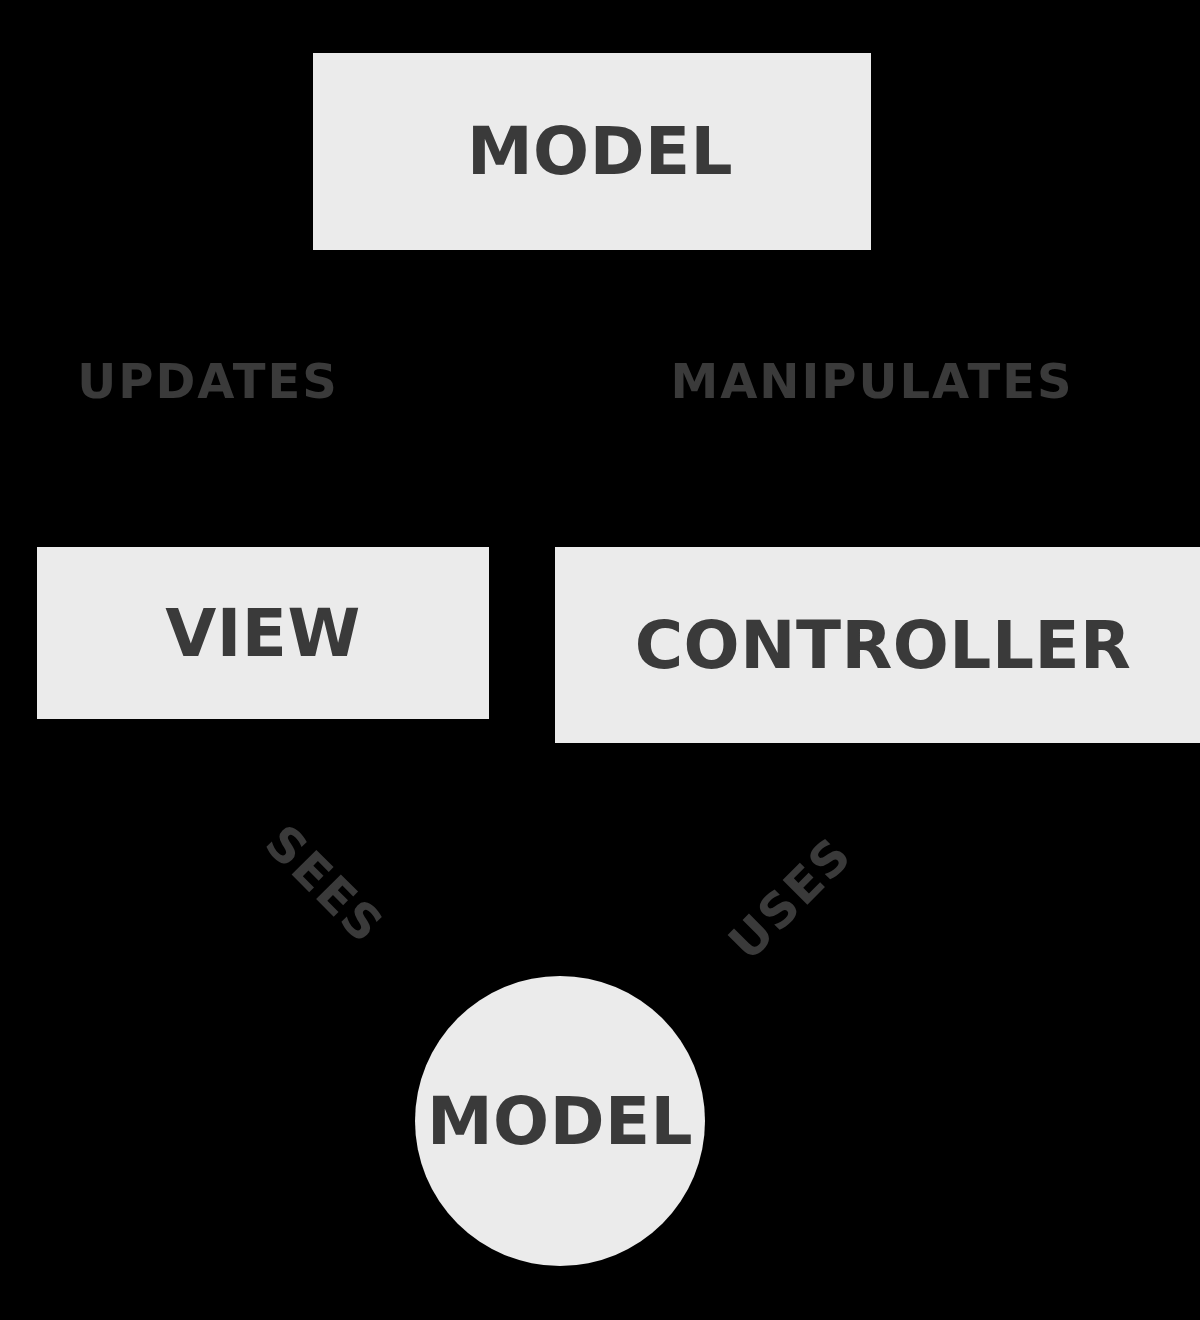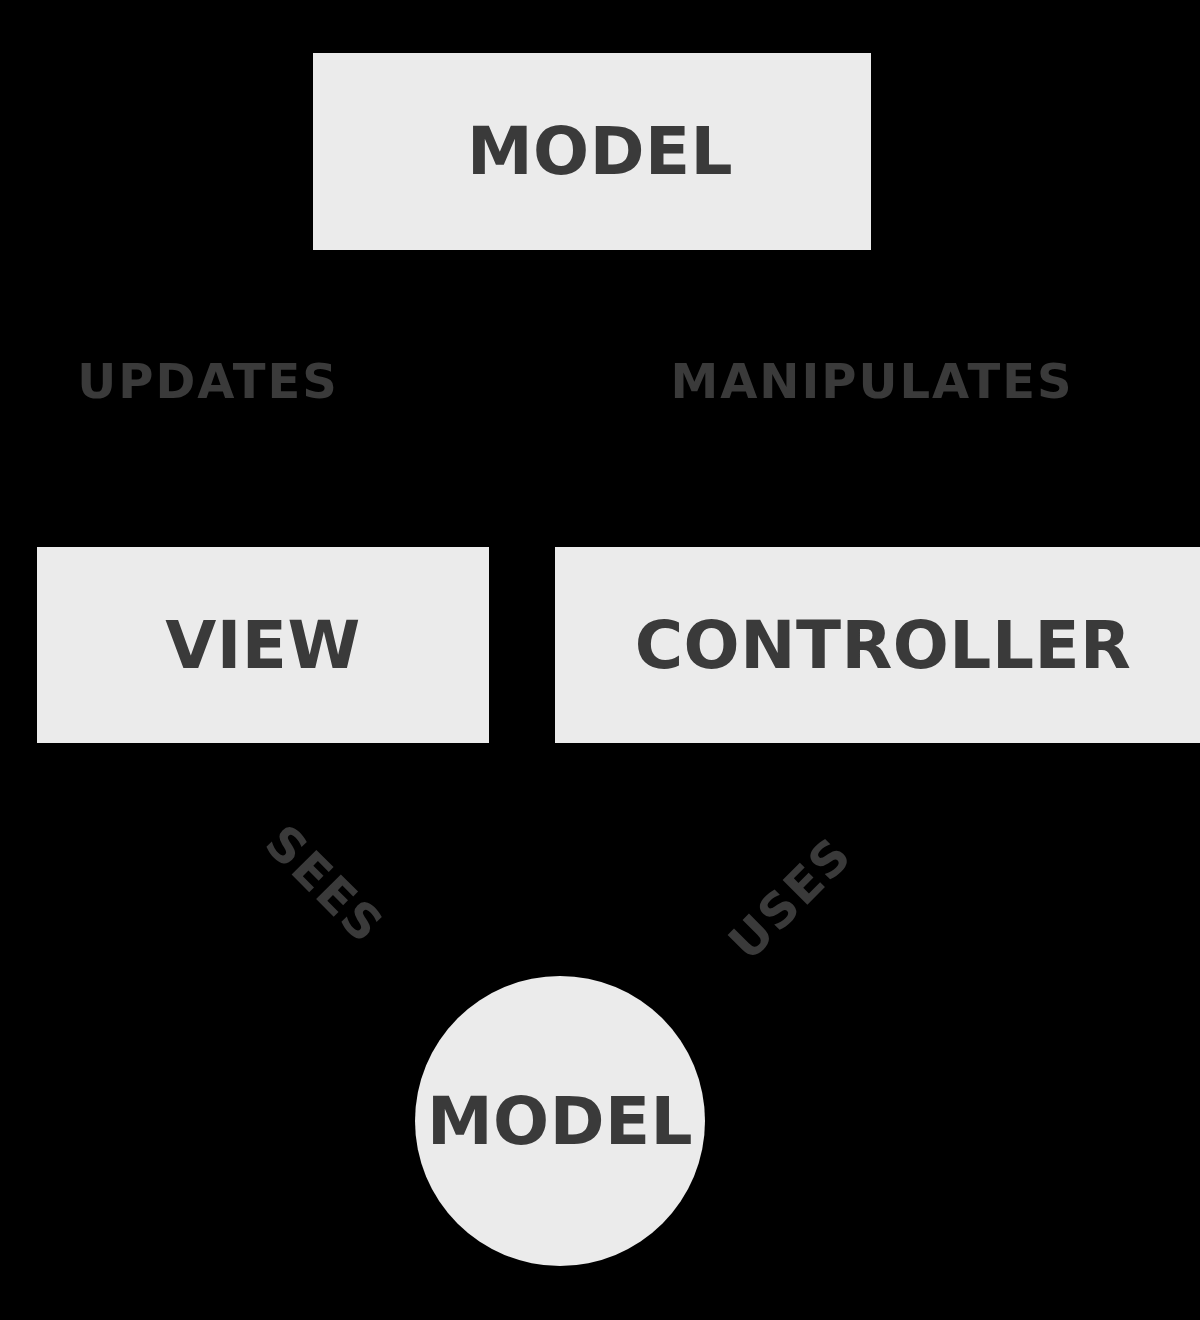--- a/index.html
+++ b/index.html
@@ -27,21 +27,21 @@
     justify-content: center;
   }
   .node-label {
     font-size: 66px;
     font-weight: 700;
     color: var(--text);
     letter-spacing: 0.5px;
     white-space: nowrap;
   }
   .box-model      { left: 313px; top: 53px;  width: 558px; height: 197px; padding-left: 16px; }
-  .box-view       { left: 37px;  top: 547px; width: 452px; height: 196px; }
+  .box-view       { left: 37px;  top: 547px; width: 452px; height: 172px; }
   .box-controller { left: 555px; top: 547px; width: 656px; height: 196px; }
   .circle-user {
     left: 415px; top: 976px;
     width: 290px; height: 290px;
     border-radius: 50%;
   }
   .edge-label {
     position: absolute;
     font-size: 48px;
     font-weight: 700;

